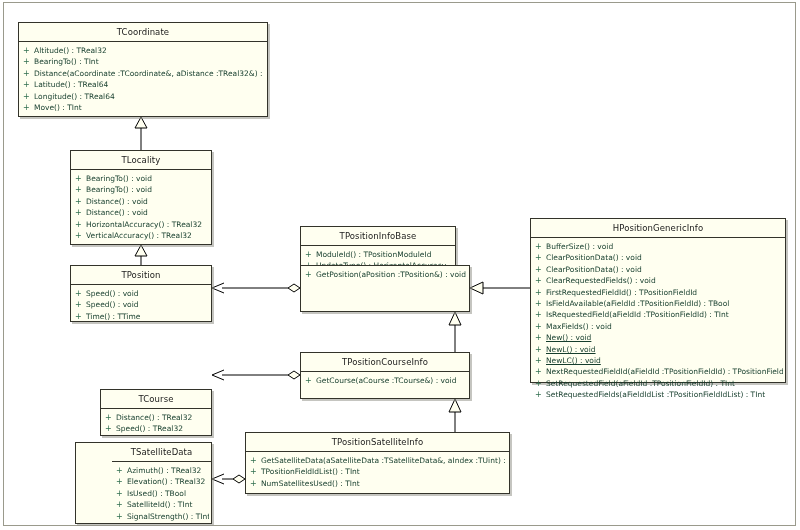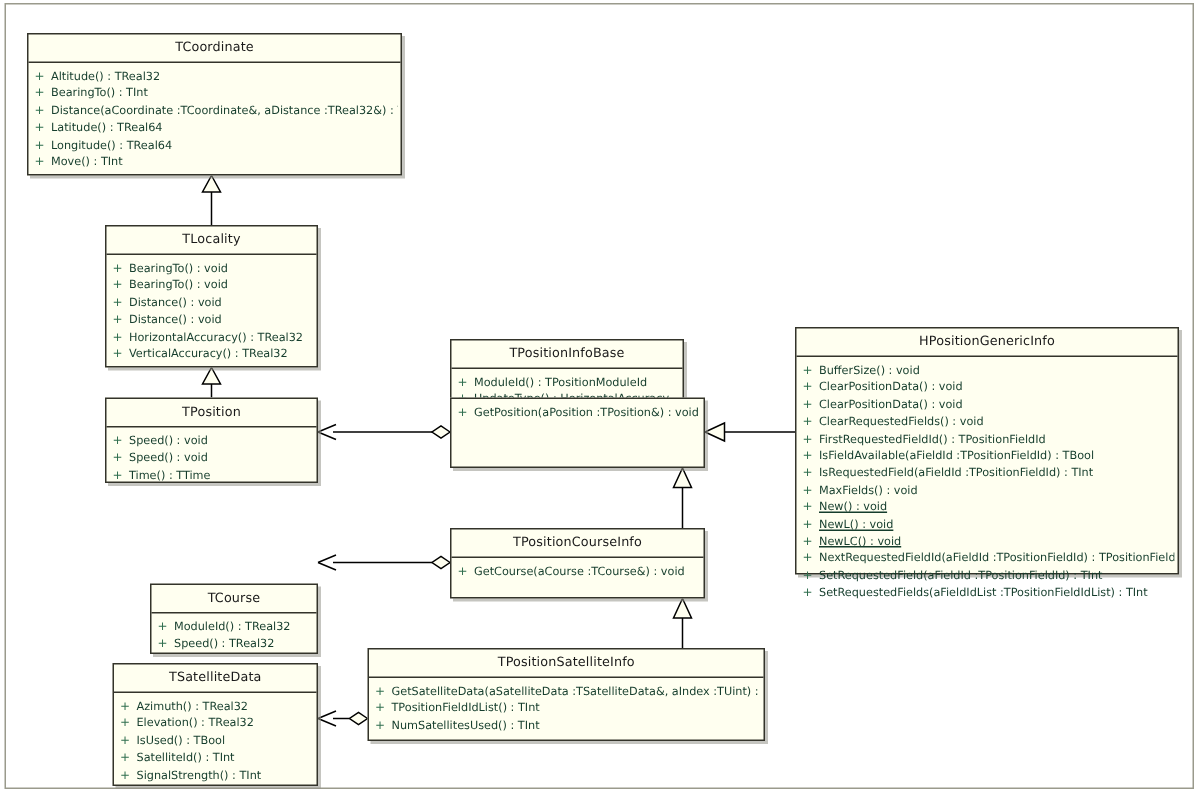--- a/index.html
+++ b/index.html
@@ -299,38 +299,38 @@
             <span class="vis">+</span>
             <span class="sig">SetRequestedFields(aFieldIdList :TPositionFieldIdList) : TInt</span>
           </div>
         </div>
       </div>
       <div class="uml-class" style="left: 100px; top: 352px; width: 112px; height: 47px; margin-top: 37px;">
         <div class="uml-title">TCourse</div>
         <div class="uml-members">
           <div class="uml-row">
             <span class="vis">+</span>
-            <span class="sig">ModuleId() : TReal32</span>
+            <span class="sig">Distance() : TReal32</span>
           </div>
           <div class="uml-row">
             <span class="vis">+</span>
             <span class="sig">Speed() : TReal32</span>
           </div>
         </div>
       </div>
       <div class="uml-class" style="left: 300px; top: 352px; width: 170px; height: 47px;">
         <div class="uml-title">TPositionCourseInfo</div>
         <div class="uml-members">
           <div class="uml-row">
             <span class="vis">+</span>
             <span class="sig">GetCourse(aCourse :TCourse&amp;) : void</span>
           </div>
         </div>
       </div>
-      <div class="uml-class" style="left: 75px; top: 442px; width: 137px; height: 82px;">
+      <div class="uml-class" style="left: 75px; top: 442px; width: 137px; height: 82px; padding-left: 36px;">
         <div class="uml-title">TSatelliteData</div>
         <div class="uml-members">
           <div class="uml-row">
             <span class="vis">+</span>
             <span class="sig">Azimuth() : TReal32</span>
           </div>
           <div class="uml-row">
             <span class="vis">+</span>
             <span class="sig">Elevation() : TReal32</span>
           </div>

